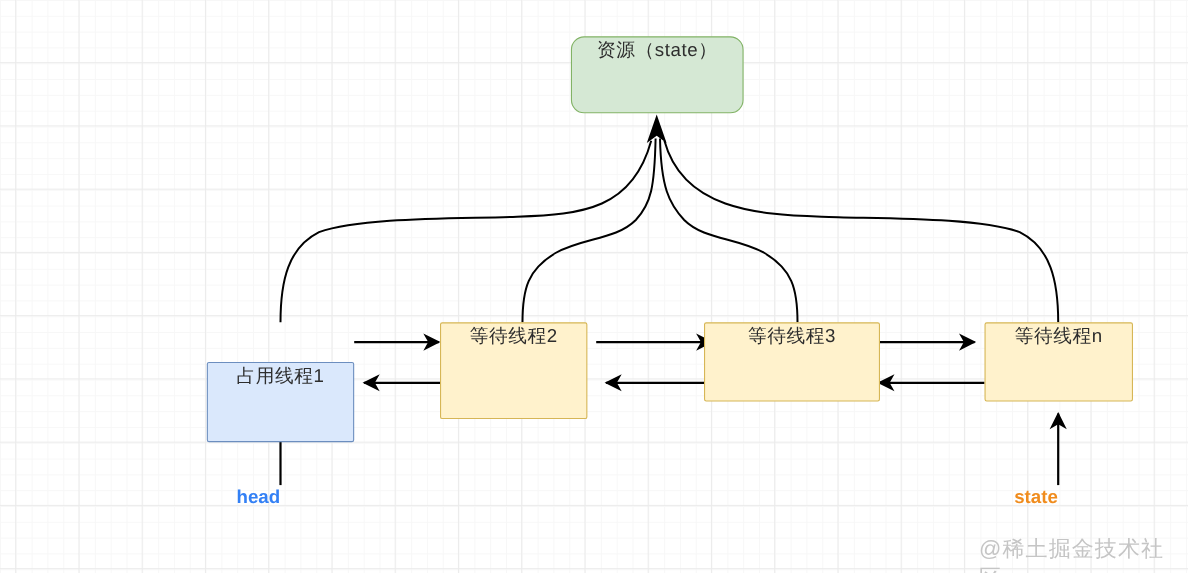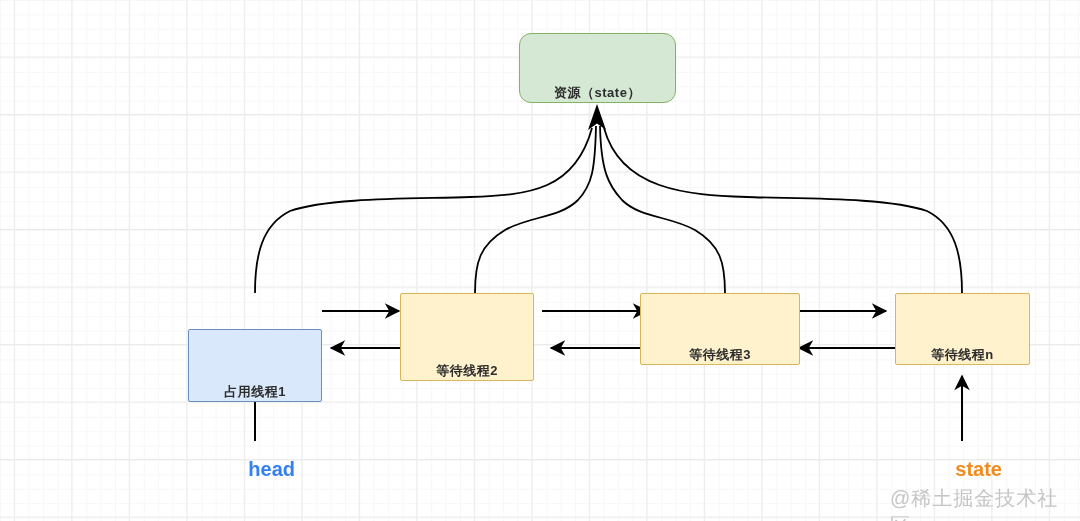--- a/index.html
+++ b/index.html
@@ -21,27 +21,26 @@
   }
   #edges {
     position: absolute;
     left: 0; top: 0;
     width: 1080px; height: 521px;
     pointer-events: none;
   }
   .node {
     position: absolute;
     display: flex;
-    align-items: flex-end;
+    align-items: flex-start;
     justify-content: center;
-    font-size: 13px;
+    font-size: 17px;
     color: #2d2d2d;
     text-align: center;
     letter-spacing: 0.5px;
-    font-weight: bold;
   }
   .node-resource {
     left: 519px; top: 33px; width: 157px; height: 70px;
     background: #d5e8d4;
     border: 1.5px solid #82b366;
     border-radius: 12px;
   }
   .node-occupy {
     background: #dae8fc;
     border: 1.5px solid #6c8ebf;
@@ -61,24 +60,24 @@
     position: absolute;
     left: 38px; top: 317px; width: 110px;
     font-size: 19px;
     font-weight: bold;
     color: #3380f5;
     text-align: center;
   }
   .pointer-label {
     position: absolute;
     width: 80px;
-    top: 458px;
-    font-size: 20px;
+    top: 442px;
+    font-size: 17px;
     font-weight: bold;
-    text-align: right;
+    text-align: left;
   }
   #head-label { left: 215px; color: #3380f5; }
   #tail-label { left: 922px; color: #f08c1d; }
   .watermark {
     position: absolute;
     left: 890px; top: 485px; width: 180px;
     font-size: 20px;
     color: #c5c5c5;
     text-align: left;
     letter-spacing: 1px;

